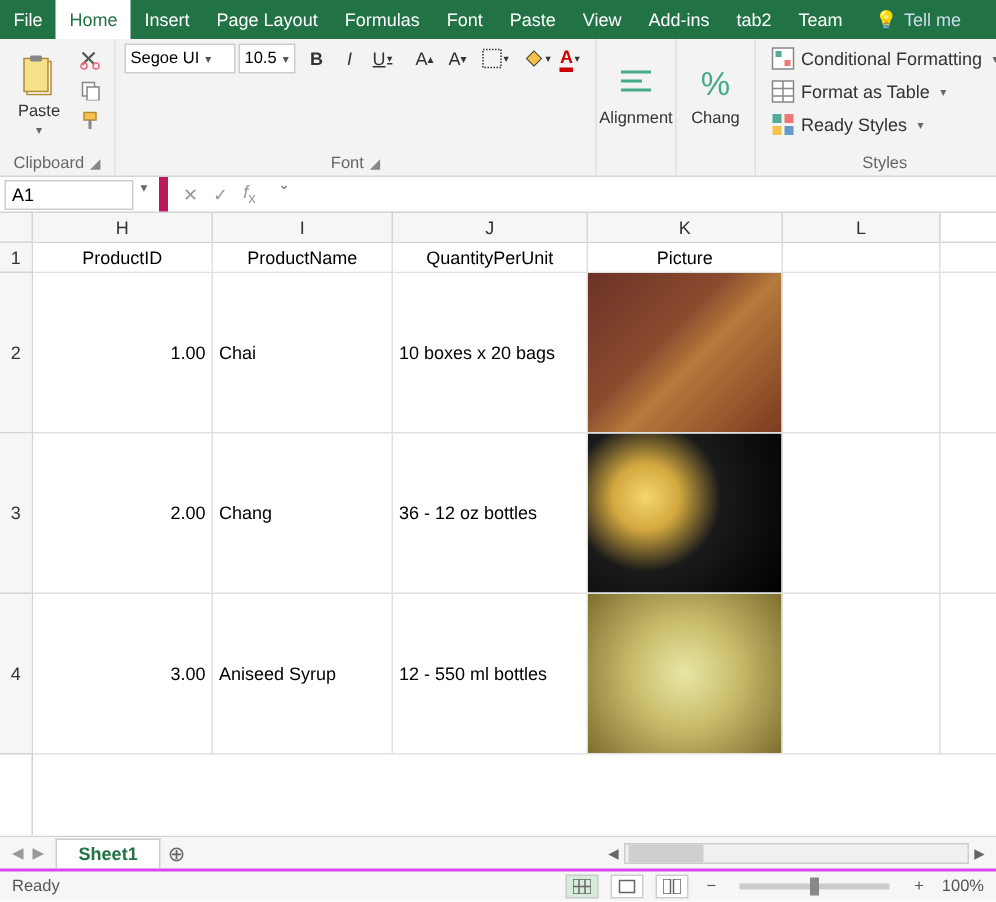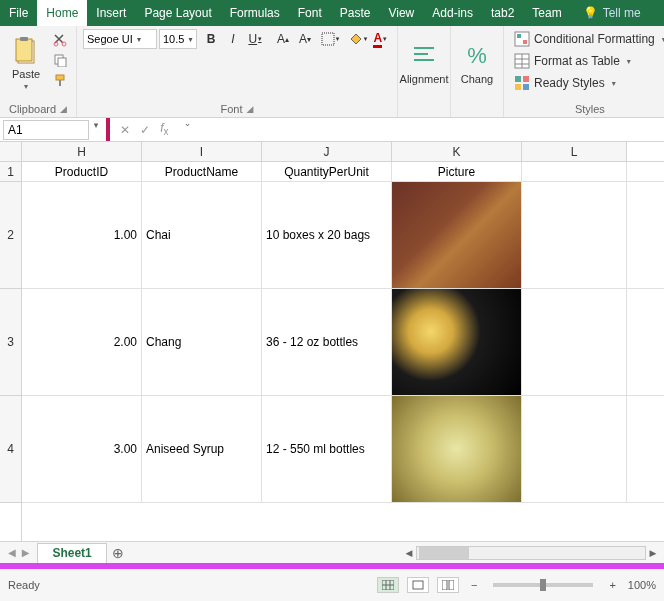--- a/index.html
+++ b/index.html
@@ -35,21 +35,21 @@
 .btn-row { display: flex; gap: 0px; }
 .rb { width: 22px; height: 20px; display:flex;align-items:center;justify-content:center; cursor:pointer; font-size: 12px; color:#333; }
 .rb.u { text-decoration: underline; }
 
 .styles-group .styles-body { display:flex; flex-direction:column; gap:2px; font-size:12px; }
 .style-row { display:flex; align-items:center; gap:4px; cursor:pointer; color:#333; height:20px; padding:0 4px;}
 .style-row .sicon { width:16px; height:16px; display:flex;align-items:center;justify-content:center; }
 
 
 .namebar { display:flex; height:24px; border-bottom:1px solid #d4d4d4; align-items:stretch; }
-.namebox-wrap { display:flex; align-items:flex-start; padding:2px 3px; border-right:4px solid #be185d; }
+.namebox-wrap { display:flex; align-items:flex-start; padding:2px 3px; border-right:6px solid #be185d; }
 .namebox { width: 86px; border:1px solid #ccc; height:20px; padding:0 4px; font-size:12px; }
 .namedd { width:14px; text-align:center; cursor:pointer; color:#666; font-size:9px;}
 .fbar-btns { display:flex; align-items:center; gap:10px; padding:0 10px; color:#999; }
 .fbar-btns span { cursor:pointer; }
 .fbar { flex:1; border:none; padding:0 6px; font-size:12px; outline:none; }
 .fexpand { width:18px; text-align:center; color:#666; cursor:pointer; font-size:9px; }
 
 
 .grid-wrap { flex:1; position:relative; overflow:hidden; background:#fff; }
 .corner { position:absolute; left:0; top:0; width:22px; height:20px; background:#f6f6f6; border-right:1px solid #d4d4d4; border-bottom:1px solid #d4d4d4; }
@@ -71,21 +71,21 @@
 .sheetnav { display:flex; align-items:center; gap:6px; padding:0 8px; color:#999; }
 .sheetnav span { cursor:pointer; font-size:10px; }
 .sheettab { background:#fff; border:1px solid #ccc; border-bottom:none; padding:2px 14px; margin-top:1px; font-weight:bold; color:#217346; cursor:pointer;}
 .addsheet { width:22px; display:flex; align-items:center; justify-content:center; color:#666; cursor:pointer; font-size:14px;}
 .hscroll { flex:1; display:flex; align-items:center; justify-content:flex-end; padding:0 4px; }
 .hscroll-track { width:230px; height:14px; border:1px solid #ccc; background:#f0f0f0; display:flex; align-items:center; }
 .hscroll-thumb { height:12px; width:50px; background:#cfcfcf; margin-left:2px; }
 .hscroll-arrow { width:14px; text-align:center; color:#666; font-size:9px; cursor:pointer;}
 
 
-.status { height:38px; border-top:6px solid #d946ef; display:flex; align-items:center; background:#f6f6f6; padding:0 8px; font-size:11px; color:#555; gap:8px;}
+.status { height:22px; border-top:2px solid #d946ef; display:flex; align-items:center; background:#f6f6f6; padding:0 8px; font-size:11px; color:#555; gap:8px;}
 .status .spacer { flex:1; }
 .viewbtn { width:22px; height:16px; border:1px solid #ccc; display:flex;align-items:center;justify-content:center; cursor:pointer; font-size:10px; color:#666; background:#fff;}
 .viewbtn.active { background:#d9ebdb; }
 .zoom-slider { width:100px; height:4px; background:#ccc; position:relative; margin:0 4px;}
 .zoom-thumb { position:absolute; width:6px; height:12px; background:#888; top:-4px; left:47px; }
 </style>
 </head>
 <body>
 
 <div class="tabs">

